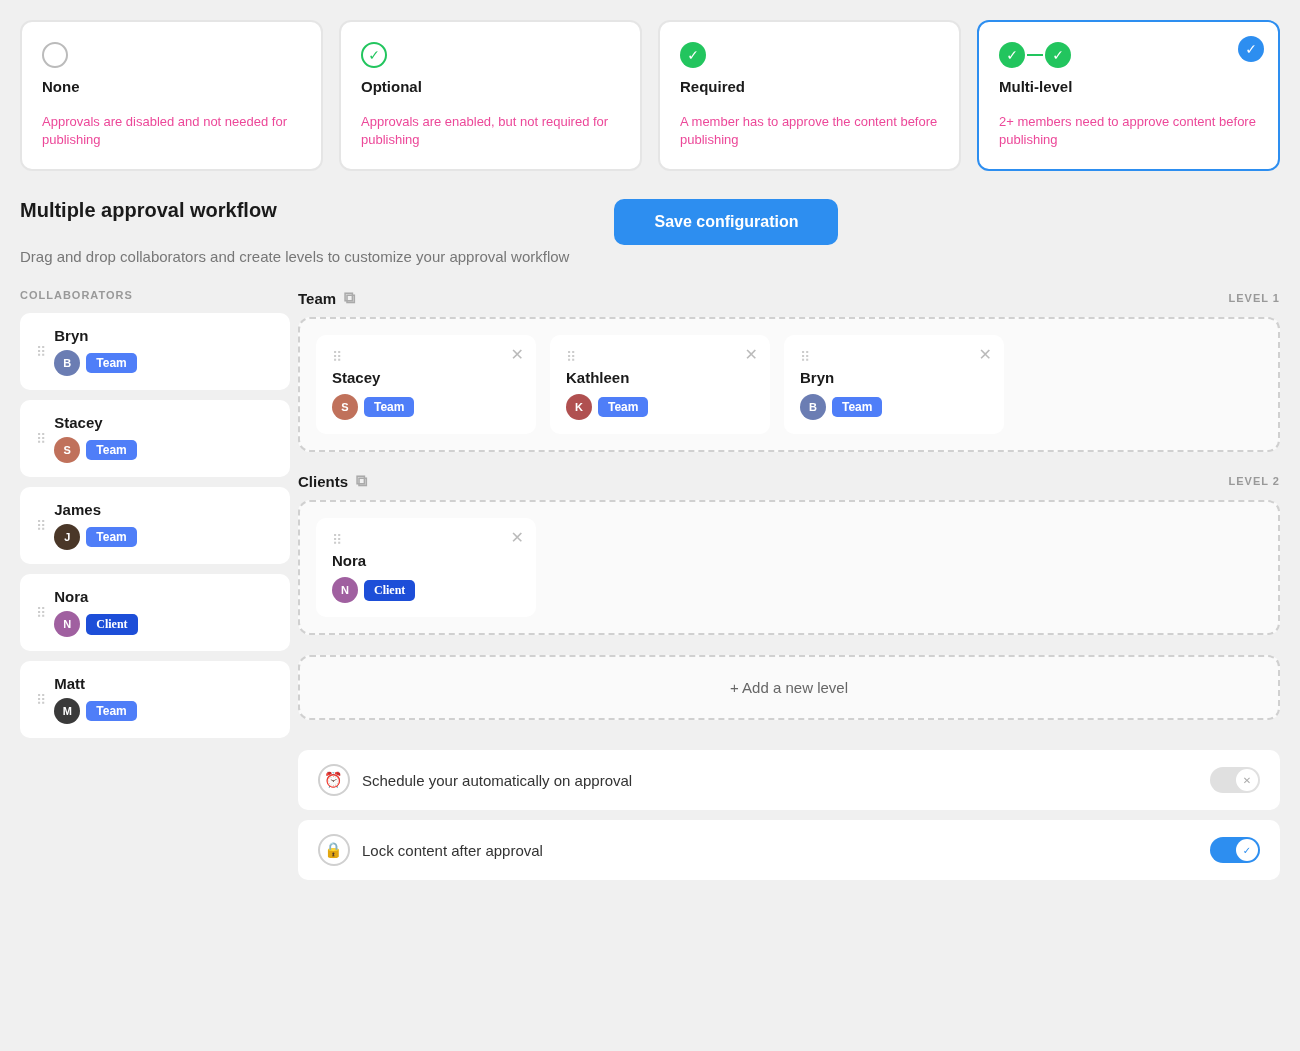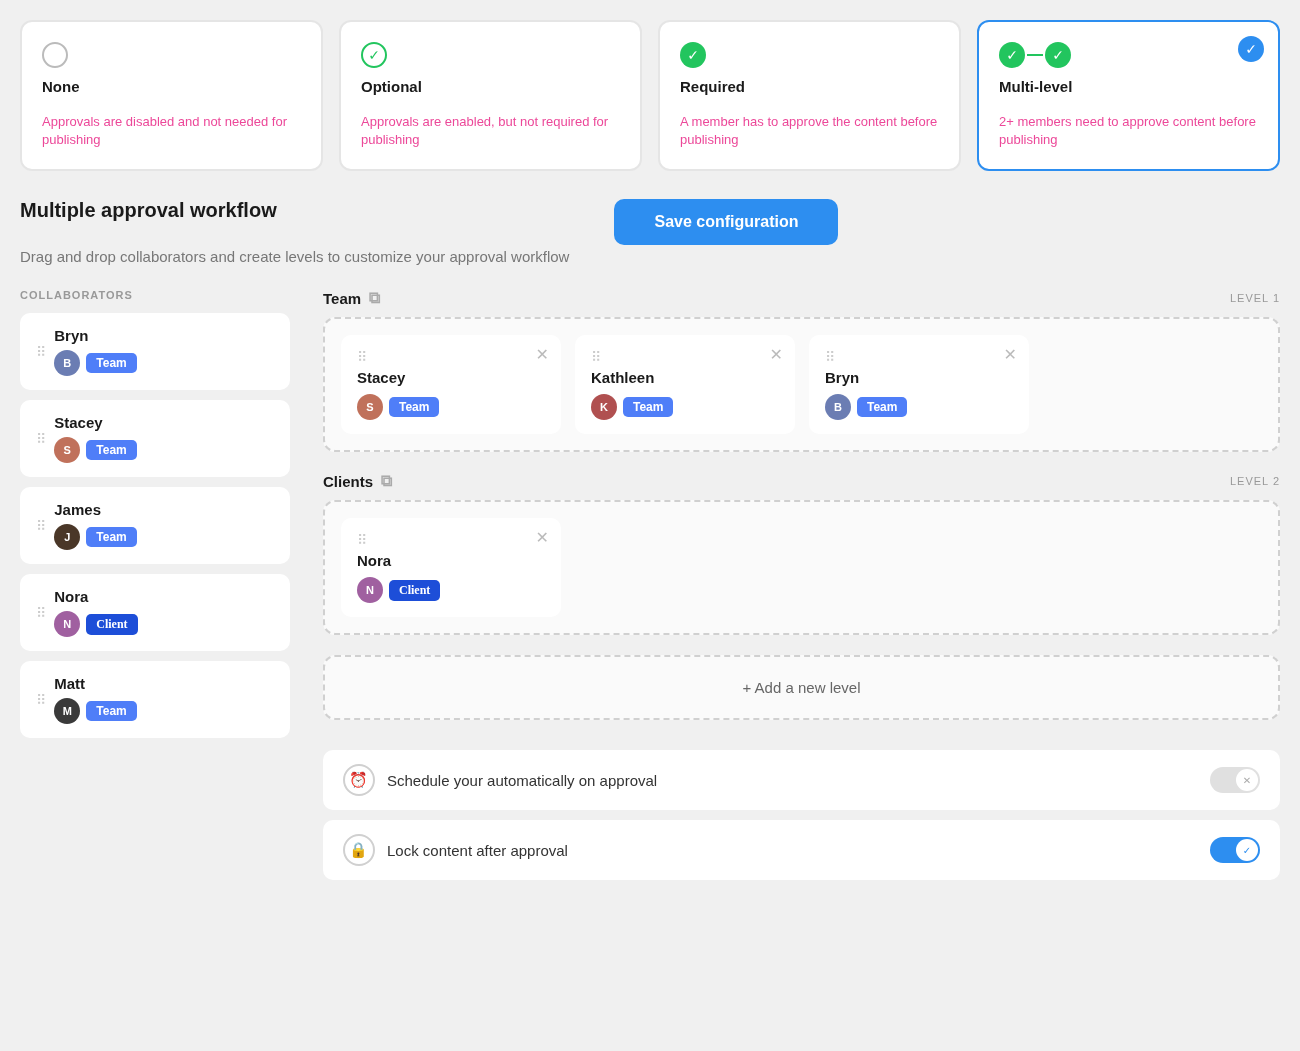--- a/index.html
+++ b/index.html
@@ -123,21 +123,21 @@
       padding: 14px 40px;
       font-size: 16px;
       font-weight: 600;
       cursor: pointer;
       white-space: nowrap;
     }
 
     
     .main-layout {
       display: flex;
-      gap: 33px;
+      gap: 8px;
     }
 
     
     .collaborators-panel {
       width: 270px;
       flex-shrink: 0;
     }
     .panel-label {
       font-size: 11px;
       font-weight: 700;
@@ -212,21 +212,21 @@
     .level-name {
       font-size: 15px;
       font-weight: 600;
       color: #1a1a1a;
       display: flex;
       align-items: center;
       gap: 8px;
     }
     .level-label {
       font-size: 11px;
-      font-weight: 400;
+      font-weight: 700;
       color: #999;
       letter-spacing: 1px;
       text-transform: uppercase;
       padding-left: 6px;
     }
     .copy-icon {
       display: inline-flex;
       align-items: center;
       justify-content: center;
       color: #aaa;

